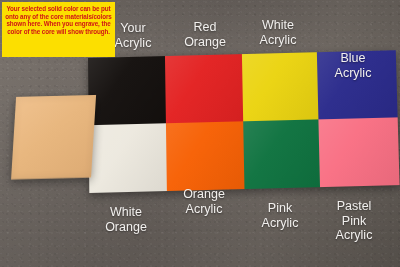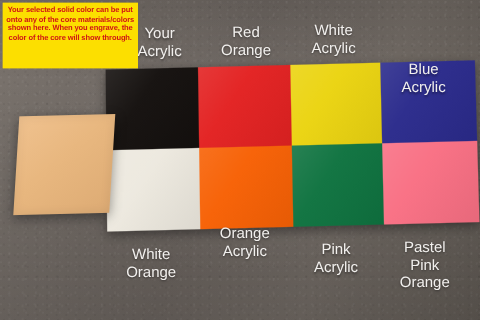--- a/index.html
+++ b/index.html
@@ -174,15 +174,15 @@
 Orange</div>
 
   <div class="lbl" style="left: 162px; top: 187px; width: 84px; color: rgb(242, 240, 238);">Orange
 Acrylic</div>
 
   <div class="lbl" style="left: 240px; top: 201px; width: 80px; color: rgb(242, 240, 238);">Pink
 Acrylic</div>
 
   <div class="lbl" style="left: 314px; top: 199px; width: 80px; color: rgb(242, 240, 238);">Pastel
 Pink
-Orange</div>
+Acrylic</div>
 
 </div>
 
 </body></html>

